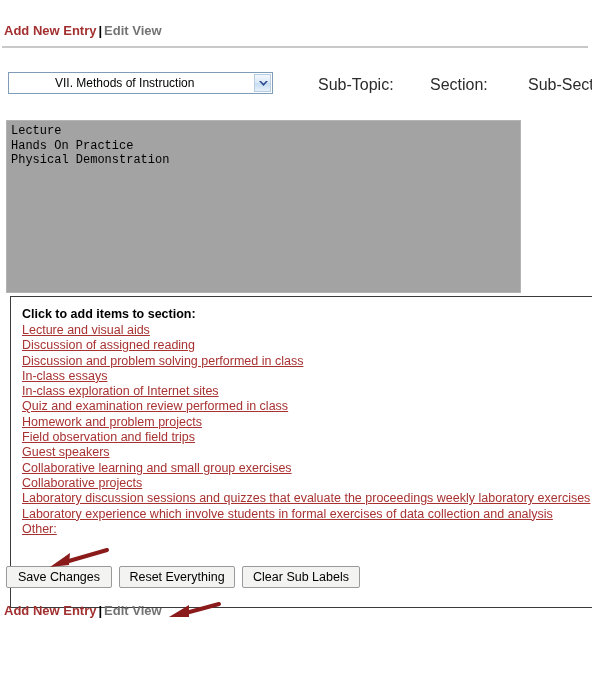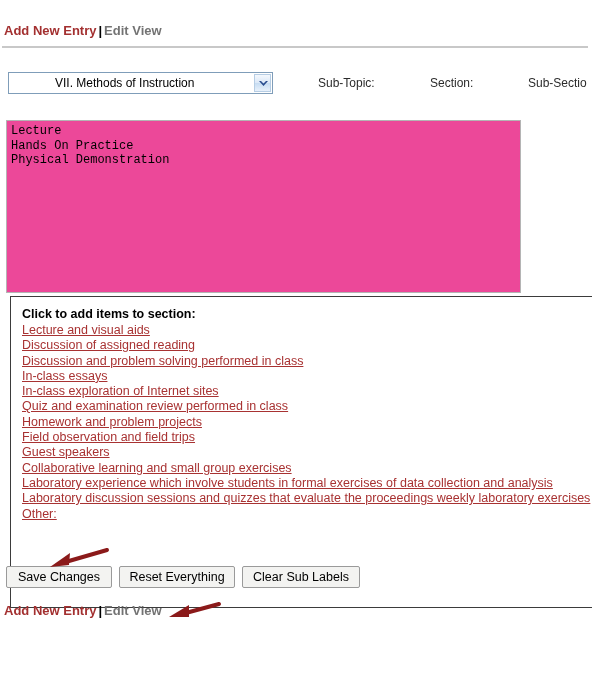--- a/index.html
+++ b/index.html
@@ -87,38 +87,38 @@
     box-sizing: border-box;
   }
   .xp-select .selbtn svg {
     position: absolute;
     left: 3px;
     top: 5px;
   }
   .collabel {
     position: absolute;
     top: 4px;
-    font-size: 12px;
+    font-size: 16px;
     white-space: nowrap;
     color: #2b2b2b;
   }
   #lbl-subtopic { left: 318px; }
   #lbl-section  { left: 430px; }
   #lbl-subsection { left: 528px; }
 
   
   .ta-wrap {
     position: absolute;
     left: 6px;
     top: 120px;
     width: 515px;
     height: 173px;
     box-sizing: border-box;
     border: 1px solid #b4b4b4;
-    background: #ec4899;
+    background: #a3a3a3;
   }
   .ta-wrap textarea {
     display: block;
     width: 100%;
     height: 100%;
     box-sizing: border-box;
     border: 0;
     outline: none;
     resize: none;
     padding: 3px 4px;
@@ -249,22 +249,23 @@
     <a class="item-link">Lecture and visual aids</a>
     <a class="item-link">Discussion of assigned reading</a>
     <a class="item-link">Discussion and problem solving performed in class</a>
     <a class="item-link">In-class essays</a>
     <a class="item-link">In-class exploration of Internet sites</a>
     <a class="item-link">Quiz and examination review performed in class</a>
     <a class="item-link">Homework and problem projects</a>
     <a class="item-link">Field observation and field trips</a>
     <a class="item-link">Guest speakers</a>
     <a class="item-link">Collaborative learning and small group exercises</a>
+    <a class="item-link">Collaborative projects</a>
+    <a class="item-link">Laboratory discussion sessions and quizzes that evaluate the proceedings weekly laboratory exercises</a>
     <a class="item-link">Laboratory experience which involve students in formal exercises of data collection and analysis</a>
-    <a class="item-link">Laboratory discussion sessions and quizzes that evaluate the proceedings weekly laboratory exercises</a>
     <a class="item-link">Other:</a>
   </div>
 </div>
 
 <div class="btnrow">
   <button class="xp-button" id="btn-save">Save Changes</button>
   <button class="xp-button" id="btn-reset">Reset Everything</button>
   <button class="xp-button" id="btn-clear">Clear Sub Labels</button>
 </div>
 

